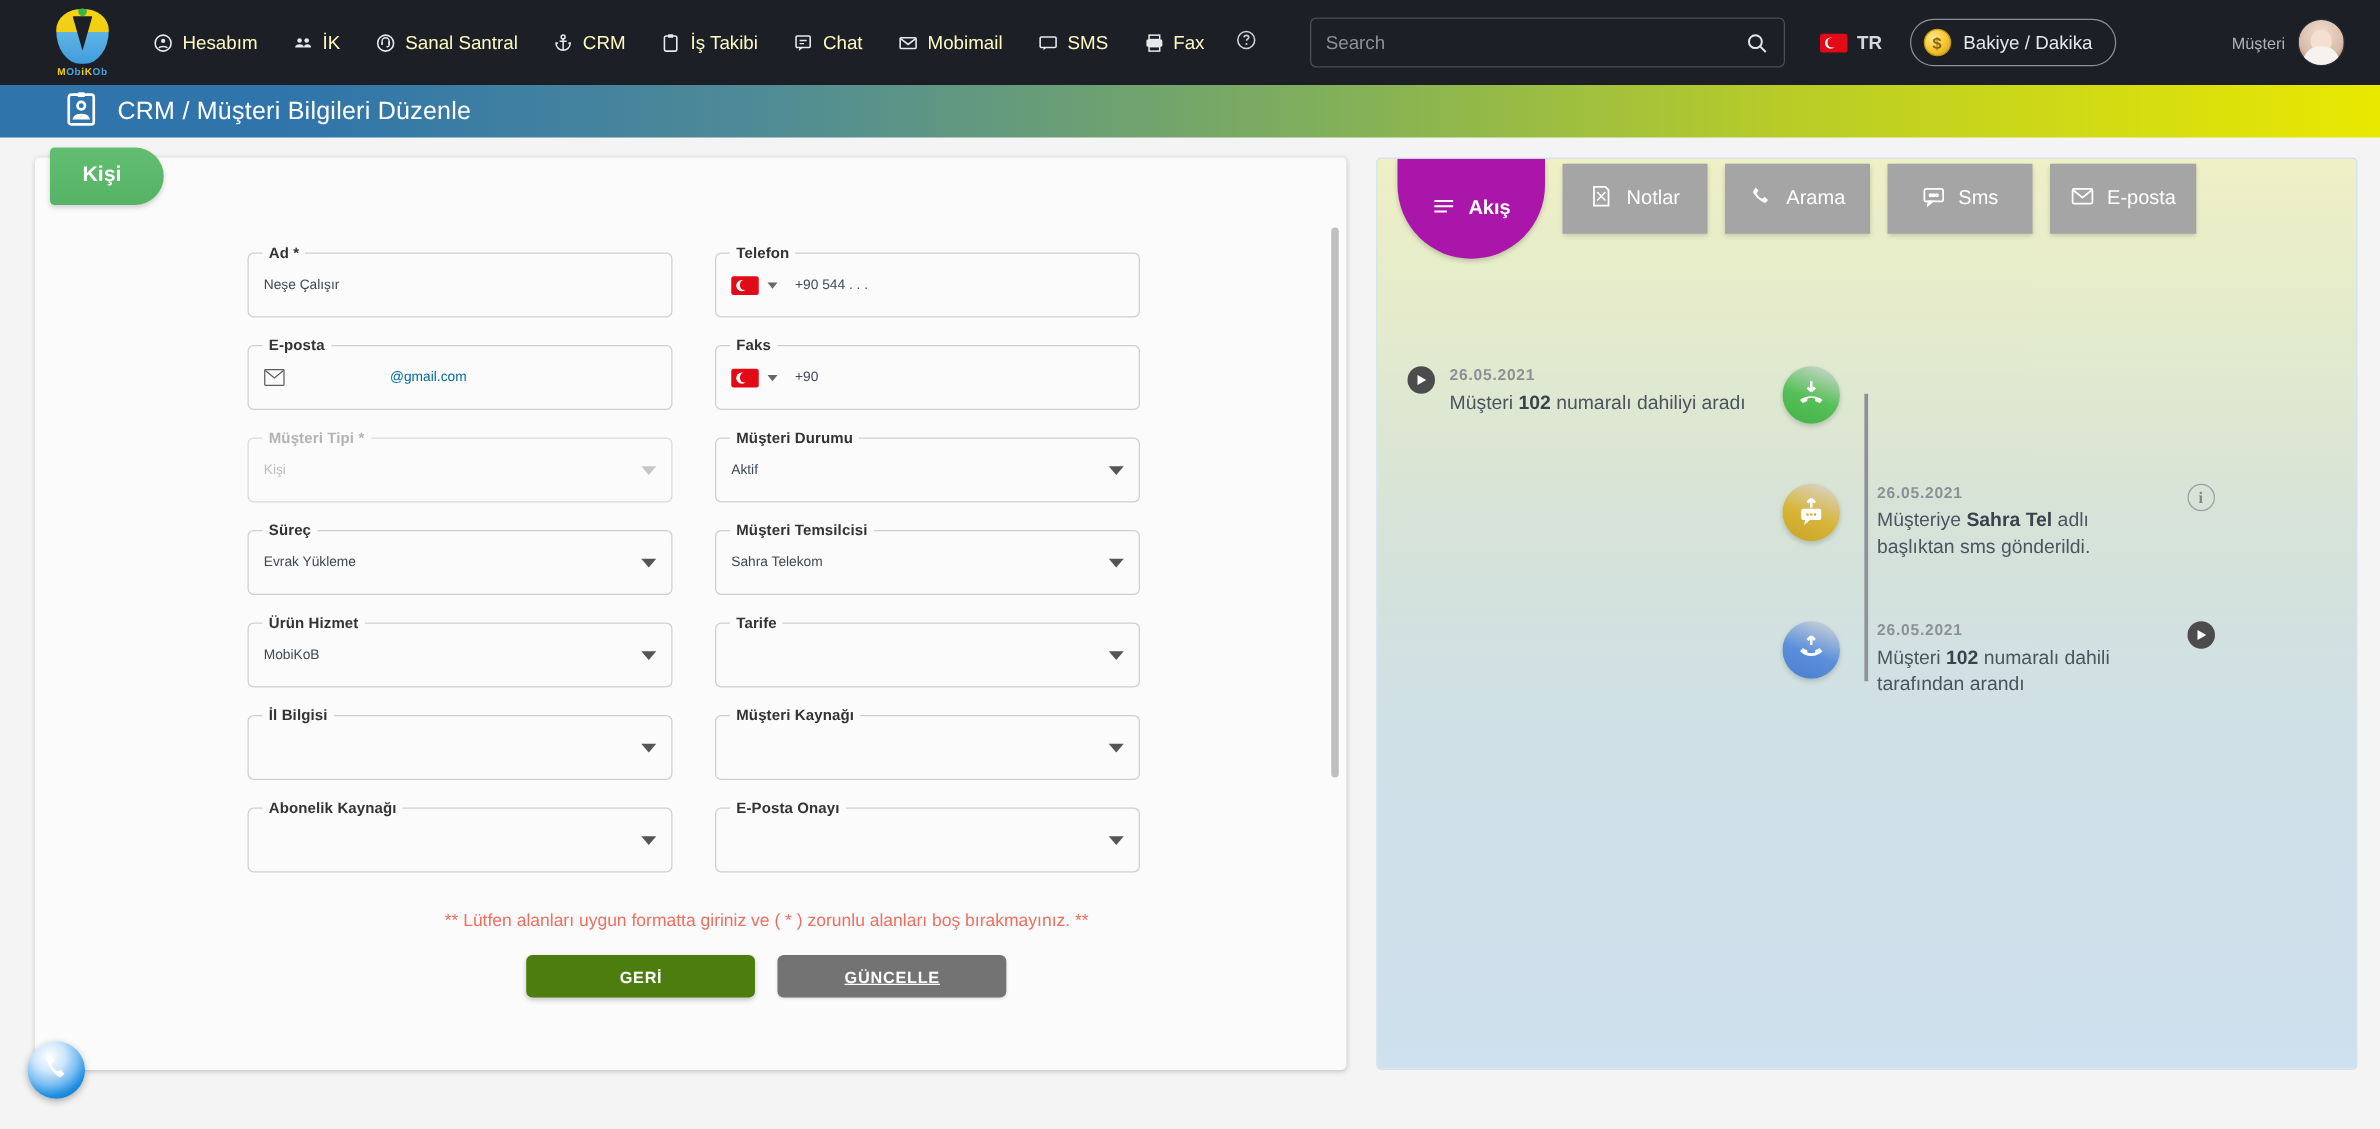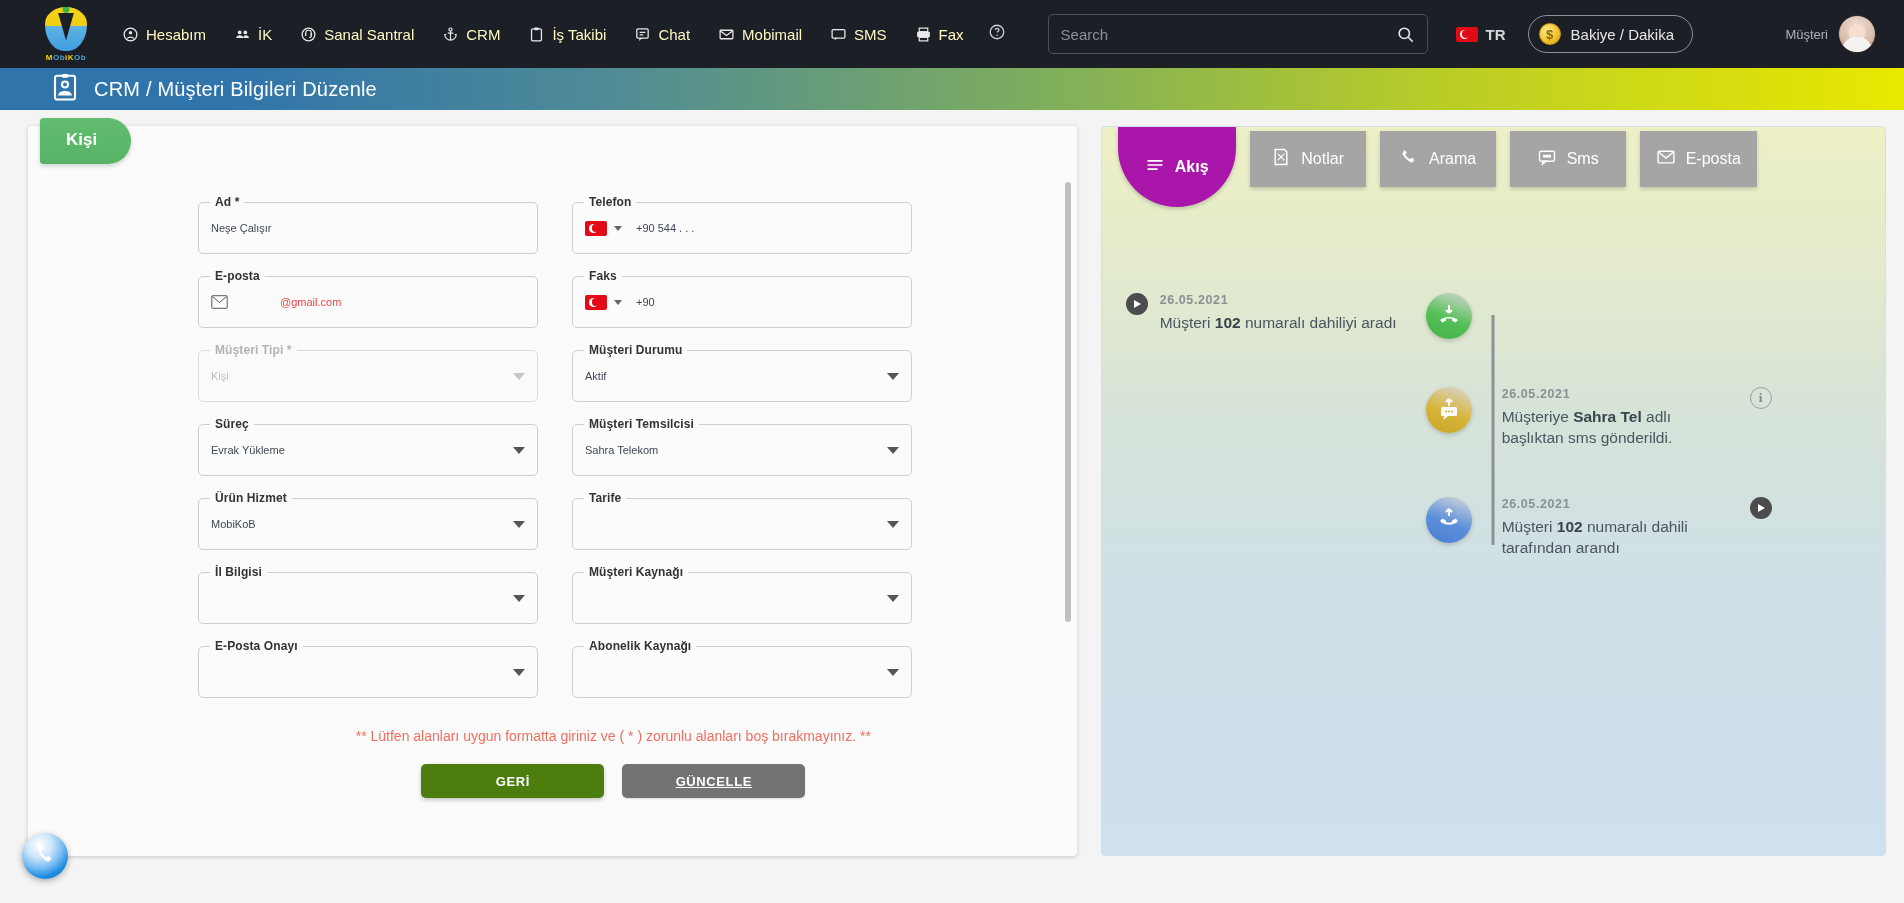--- a/index.html
+++ b/index.html
@@ -160,21 +160,21 @@
   .fieldset.disabled { border-color:#dcdcdc;margin-top:16px; }
   .fieldset .legend {
     position:absolute; top:-8px; left:11px; background:#fbfbfb; padding: 0 5px;
     font-size:12px; font-weight:700; color:#333; letter-spacing:.1px;
   }
   .fieldset.disabled .legend { color:#b3b3b3; font-weight:600; }
   .fieldset .value {
     font-size:11px; color:#3e4855; font-family:"Liberation Sans", sans-serif;
   }
   .fieldset.disabled .value { color:#bdbdbd; }
-  .fieldset .value.muted { color:#ef4444; }
+  .fieldset .value.muted { color:#0369a1;margin-left:32px; }
   .caret {
     margin-left:auto; width:0; height:0;
     border-left:6px solid transparent; border-right:6px solid transparent;
     border-top:7px solid #555; cursor:pointer;
   }
   .fieldset.disabled .caret { border-top-color:#c6c6c6; }
   .mail-ico { margin-right: 52px; display:flex; }
   .mail-ico svg { width:17px; height:14px; fill:none; stroke:#5a5a5a; stroke-width:1.4; }
   .phone-prefix { display:flex; align-items:center; gap:7px; margin-right:14px; cursor:pointer;}
   .phone-prefix .mini-caret {
@@ -504,27 +504,27 @@
           <span class="caret"></span>
         </div>
 
         <div class="fieldset">
           <span class="legend">Müşteri Kaynağı</span>
           <span class="value"></span>
           <span class="caret"></span>
         </div>
 
         <div class="fieldset">
+          <span class="legend">Abonelik Kaynağı</span>
+          <span class="value"></span>
+          <span class="caret"></span>
+        </div>
+
+        <div class="fieldset">
           <span class="legend">E-Posta Onayı</span>
-          <span class="value"></span>
-          <span class="caret"></span>
-        </div>
-
-        <div class="fieldset">
-          <span class="legend">Abonelik Kaynağı</span>
           <span class="value"></span>
           <span class="caret"></span>
         </div>
 
       </div>
 
       <div class="warn-text">** Lütfen alanları uygun formatta giriniz ve ( * ) zorunlu alanları boş bırakmayınız. **</div>
 
       <div class="btnrow">
         <button class="btn btn-back">GERİ</button>

